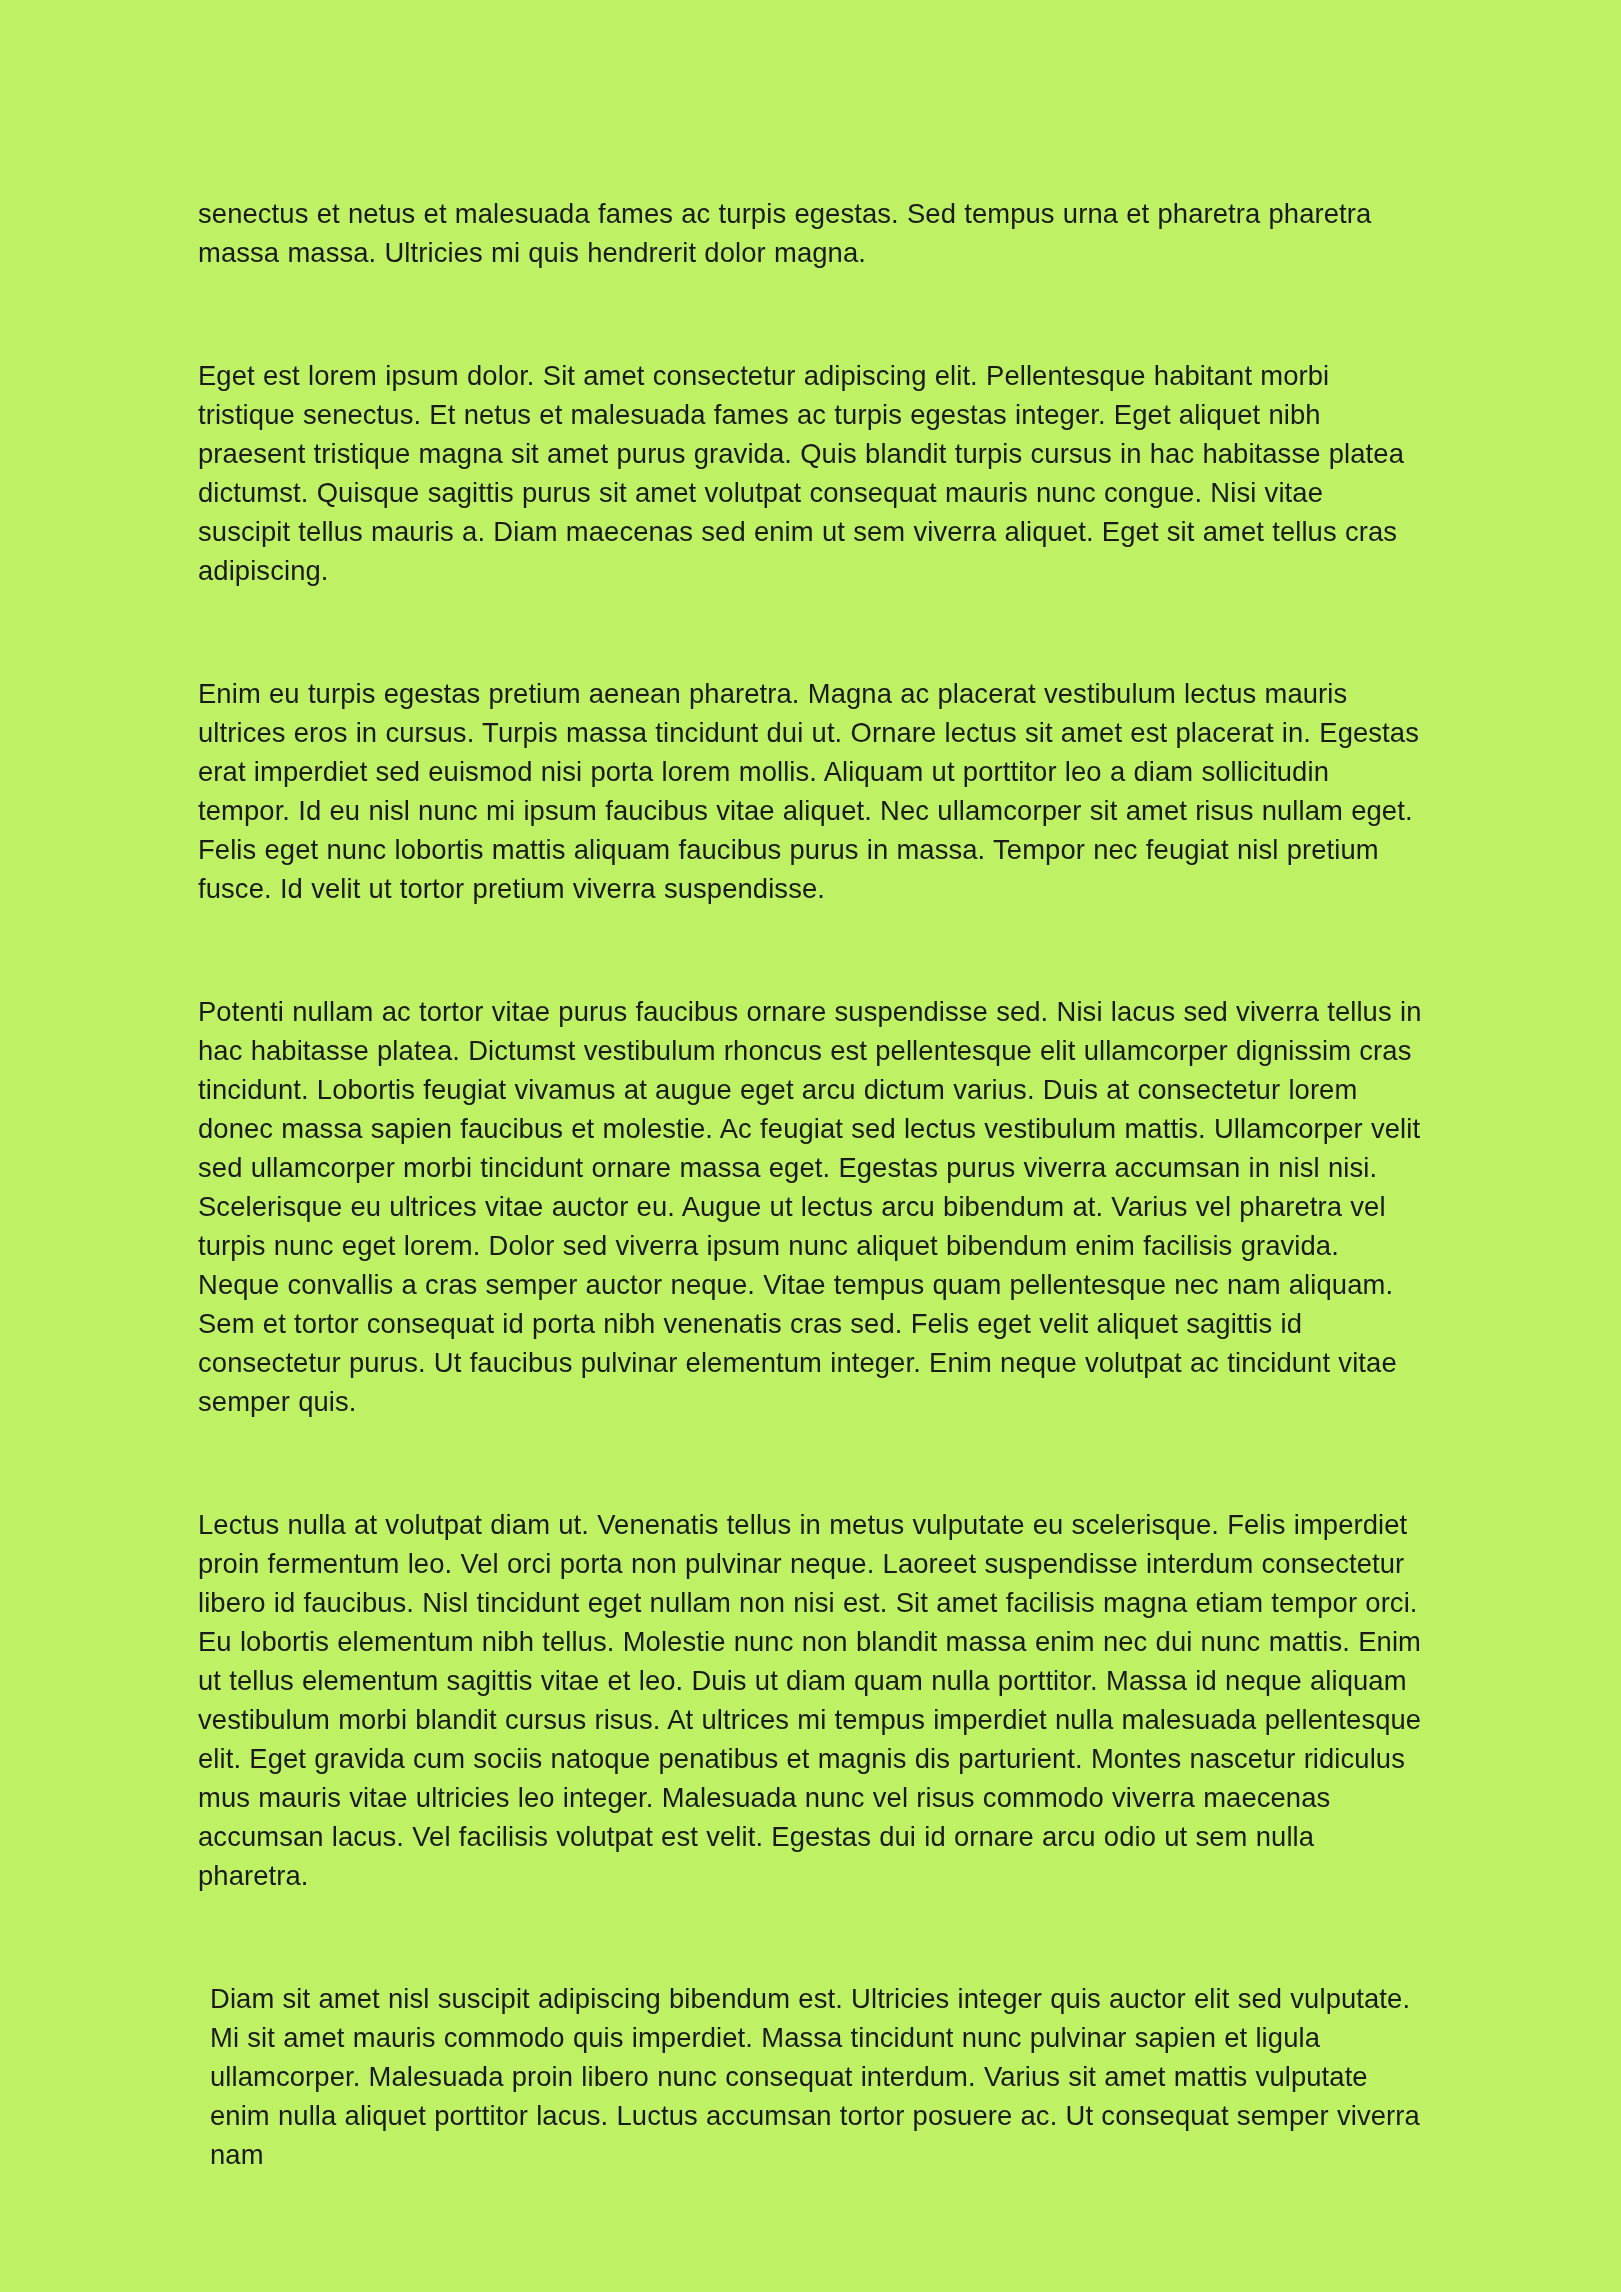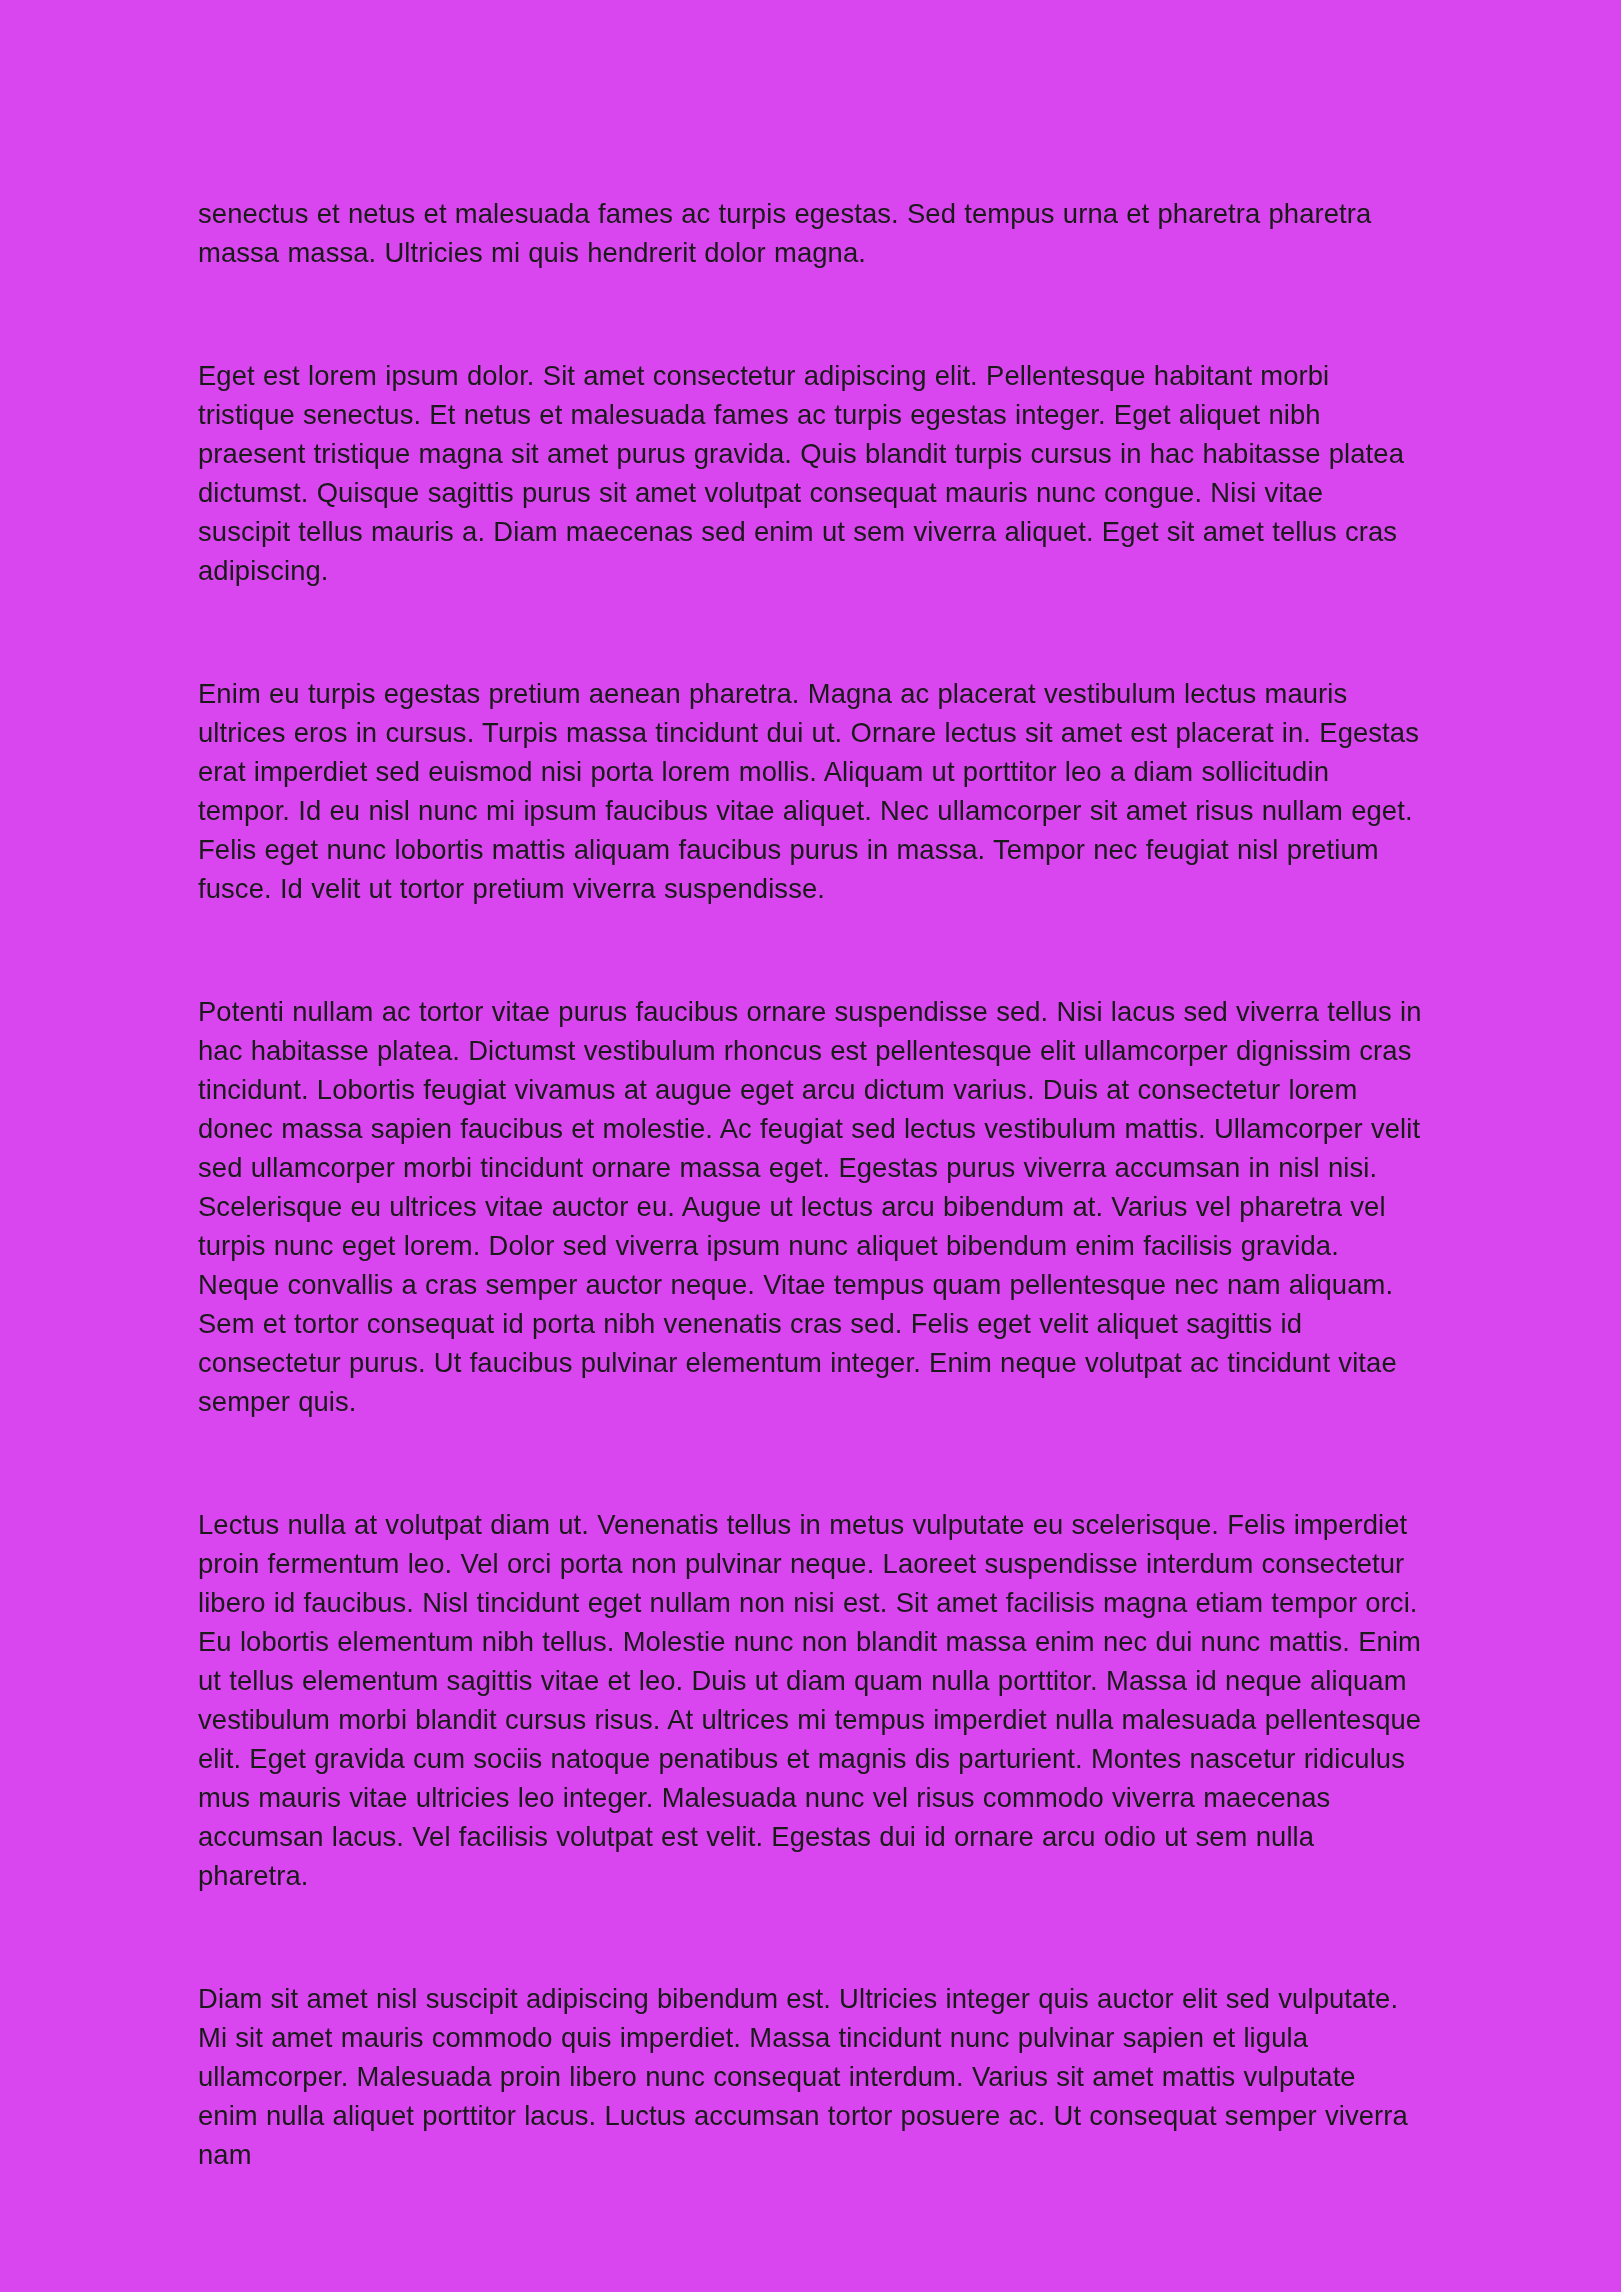--- a/index.html
+++ b/index.html
@@ -13,41 +13,42 @@
     height: 2293px;
     position: relative;
     font-family: "Liberation Sans", sans-serif;
   }
   .page {
     position: absolute;
     left: 0;
     top: 0;
     width: 1621px;
     height: 2293px;
-    background: #d946ef;
+    background: #bef264;
     overflow: hidden;
   }
   .text-body {
     position: absolute;
     left: 198px;
     top: 194px;
     width: 1225px;
   }
   .para {
     margin: 0 0 84px 0;
     font-size: 27.4px;
     line-height: 39px;
     color: #1a1a1a;
     font-weight: 400;
     letter-spacing: 0.1px;
     word-spacing: 0.5px;
     text-align: left;
   }
   .para:last-child {
     margin-bottom: 0;
+    margin-left: 12px;
   }
 </style>
 </head>
 <body>
 
 <div class="page">
   <div class="text-body">
     <p class="para">senectus et netus et malesuada fames ac turpis egestas. Sed tempus urna et pharetra pharetra massa massa. Ultricies mi quis hendrerit dolor magna.</p>
     <p class="para">Eget est lorem ipsum dolor. Sit amet consectetur adipiscing elit. Pellentesque habitant morbi tristique senectus. Et netus et malesuada fames ac turpis egestas integer. Eget aliquet nibh praesent tristique magna sit amet purus gravida. Quis blandit turpis cursus in hac habitasse platea dictumst. Quisque sagittis purus sit amet volutpat consequat mauris nunc congue. Nisi vitae suscipit tellus mauris a. Diam maecenas sed enim ut sem viverra aliquet. Eget sit amet tellus cras adipiscing.</p>
     <p class="para">Enim eu turpis egestas pretium aenean pharetra. Magna ac placerat vestibulum lectus mauris ultrices eros in cursus. Turpis massa tincidunt dui ut. Ornare lectus sit amet est placerat in. Egestas erat imperdiet sed euismod nisi porta lorem mollis. Aliquam ut porttitor leo a diam sollicitudin tempor. Id eu nisl nunc mi ipsum faucibus vitae aliquet. Nec ullamcorper sit amet risus nullam eget. Felis eget nunc lobortis mattis aliquam faucibus purus in massa. Tempor nec feugiat nisl pretium fusce. Id velit ut tortor pretium viverra suspendisse.</p>

